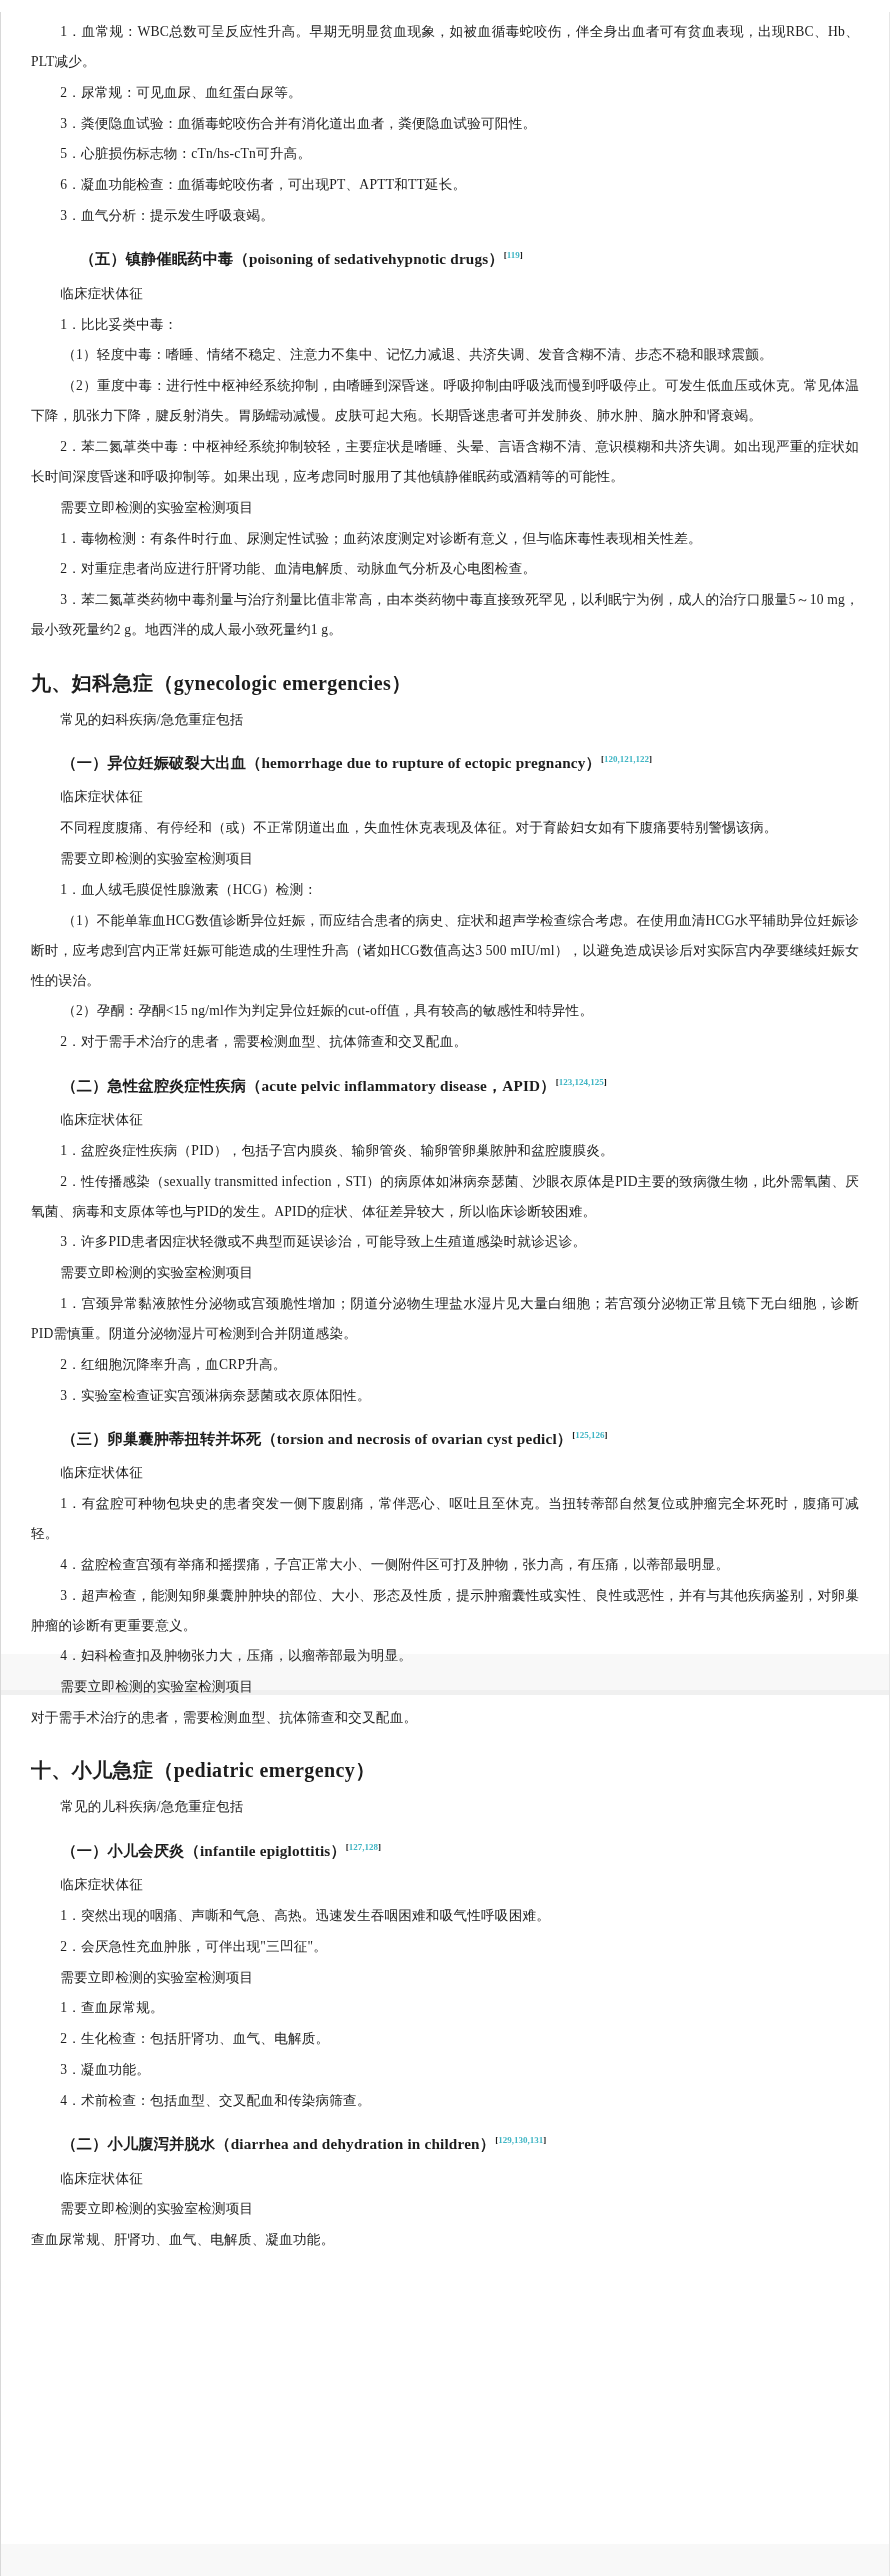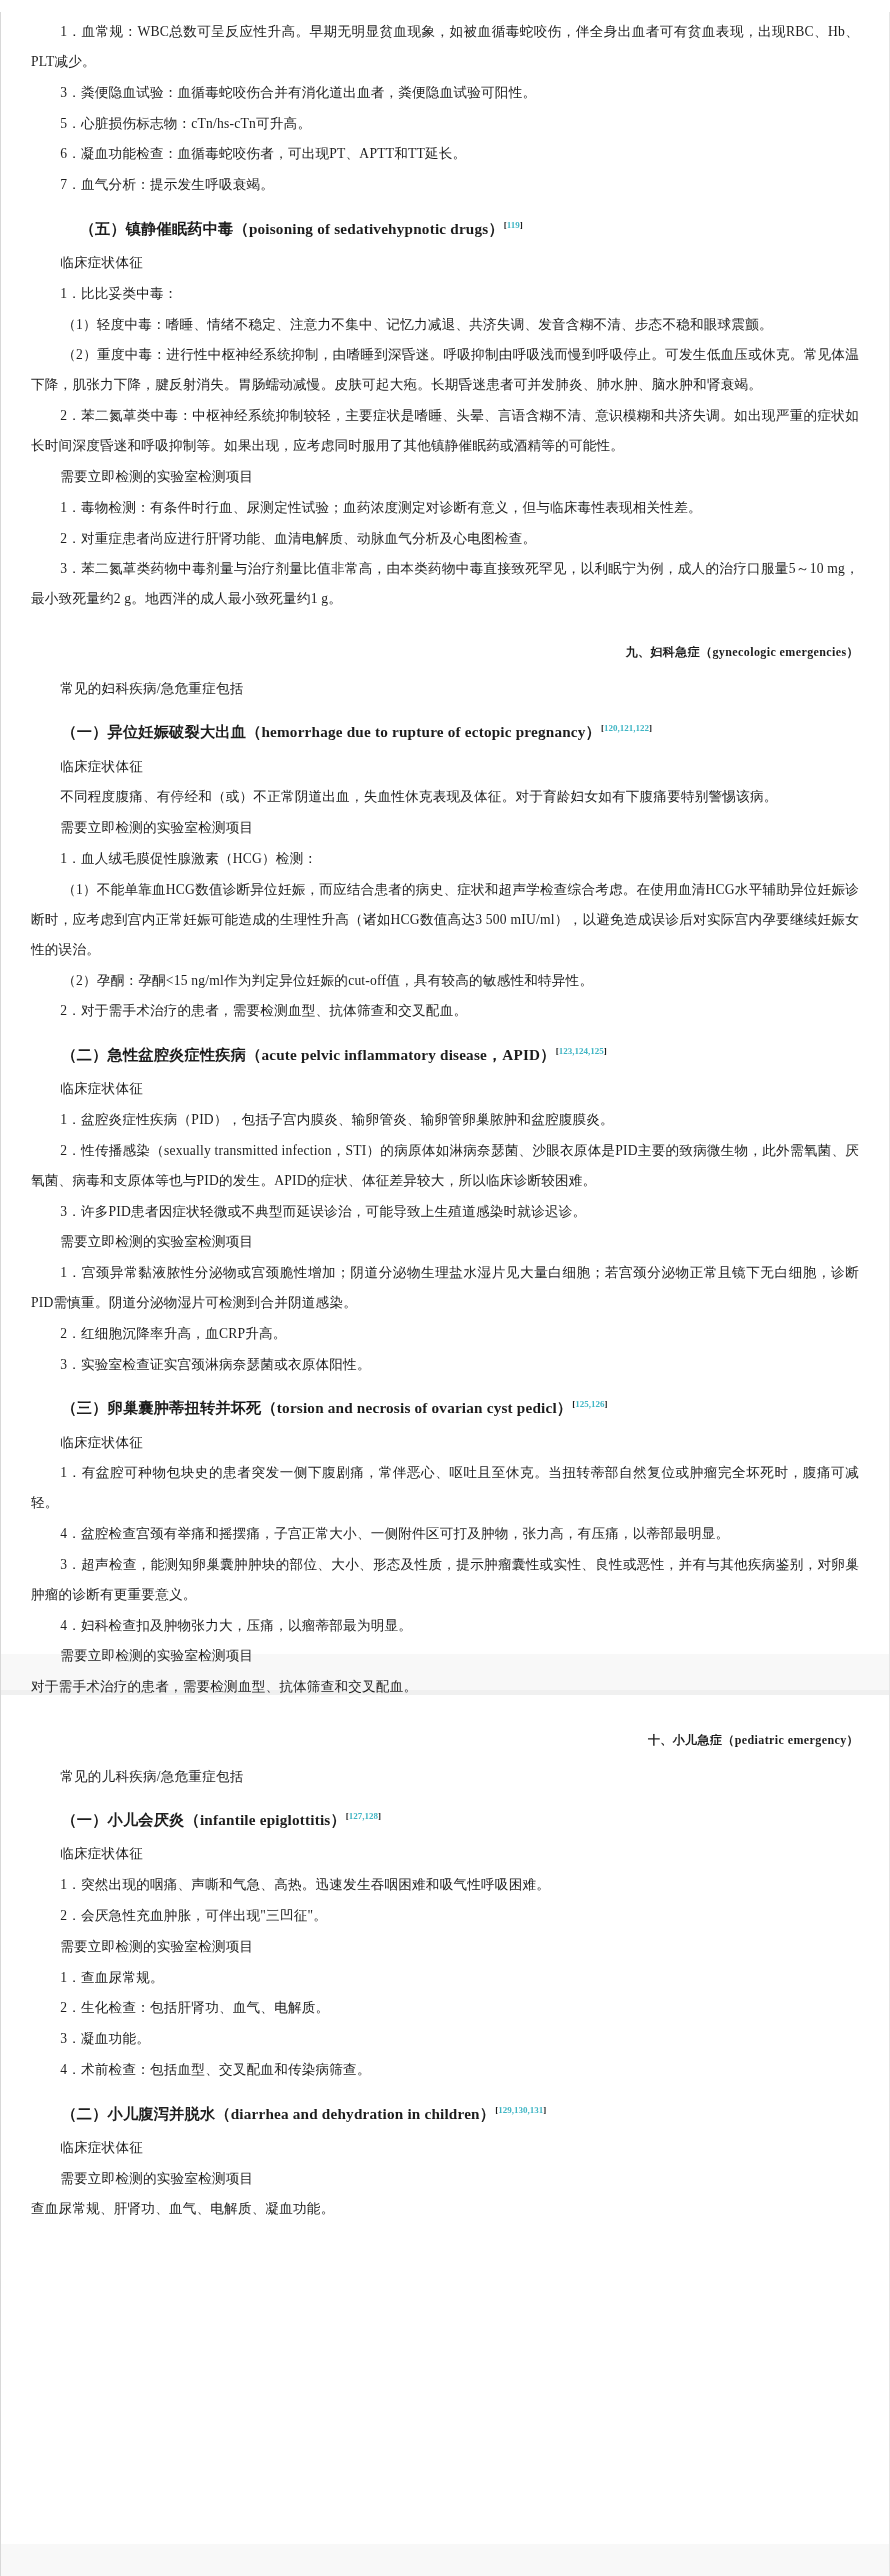--- a/index.html
+++ b/index.html
@@ -53,24 +53,24 @@
   .p-indent { text-indent: 2.15em; }
   
   .p-flush { text-indent: 0; }
   
   .p-item { text-indent: 2.15em; }
   
   .p-sub { text-indent: 2.3em; }
 
   h2.sec-title {
     margin: 21.4px 0 5px 0;
-    font-size: 12px;
+    font-size: 20px;
     line-height: 33px;
     font-weight: 700;
-    text-align: right;
+    text-align: left;
     letter-spacing: 0.4px;
   }
   h3.sub-title {
     margin: 11.5px 0 3.3px 0;
     font-size: 15.2px;
     line-height: 33px;
     font-weight: 700;
     text-indent: 2em;
     text-align: left;
     letter-spacing: 0.2px;
@@ -92,24 +92,25 @@
 <body>
 
 <div class="page">
   <div class="band band-a"></div>
   <div class="band band-b"></div>
   <div class="band band-c"></div>
 
   <div class="content">
 
     <p class="p-item">1．血常规：WBC总数可呈反应性升高。早期无明显贫血现象，如被血循毒蛇咬伤，伴全身出血者可有贫血表现，出现RBC、Hb、PLT减少。</p>
+    <p class="p-item">2．尿常规：可见血尿、血红蛋白尿等。</p>
     <p class="p-item">3．粪便隐血试验：血循毒蛇咬伤合并有消化道出血者，粪便隐血试验可阳性。</p>
     <p class="p-item">5．心脏损伤标志物：cTn/hs-cTn可升高。</p>
     <p class="p-item">6．凝血功能检查：血循毒蛇咬伤者，可出现PT、APTT和TT延长。</p>
-    <p class="p-item">7．血气分析：提示发生呼吸衰竭。</p>
+    <p class="p-item">3．血气分析：提示发生呼吸衰竭。</p>
 
     <h3 class="sub-title center-ish">
       <span>（五）镇静催眠药中毒</span><span>（poisoning of sedativehypnotic drugs）</span><span class="ref-wrap ref"><span class="brk">[</span><span>119</span><span class="brk">]</span></span>
     </h3>
 
     <p class="p-indent">临床症状体征</p>
     <p class="p-item">1．比比妥类中毒：</p>
     <p class="p-sub">（1）轻度中毒：嗜睡、情绪不稳定、注意力不集中、记忆力减退、共济失调、发音含糊不清、步态不稳和眼球震颤。</p>
     <p class="p-sub">（2）重度中毒：进行性中枢神经系统抑制，由嗜睡到深昏迷。呼吸抑制由呼吸浅而慢到呼吸停止。可发生低血压或休克。常见体温下降，肌张力下降，腱反射消失。胃肠蠕动减慢。皮肤可起大疱。长期昏迷患者可并发肺炎、肺水肿、脑水肿和肾衰竭。</p>
     <p class="p-item">2．苯二氮䓬类中毒：中枢神经系统抑制较轻，主要症状是嗜睡、头晕、言语含糊不清、意识模糊和共济失调。如出现严重的症状如长时间深度昏迷和呼吸抑制等。如果出现，应考虑同时服用了其他镇静催眠药或酒精等的可能性。</p>

